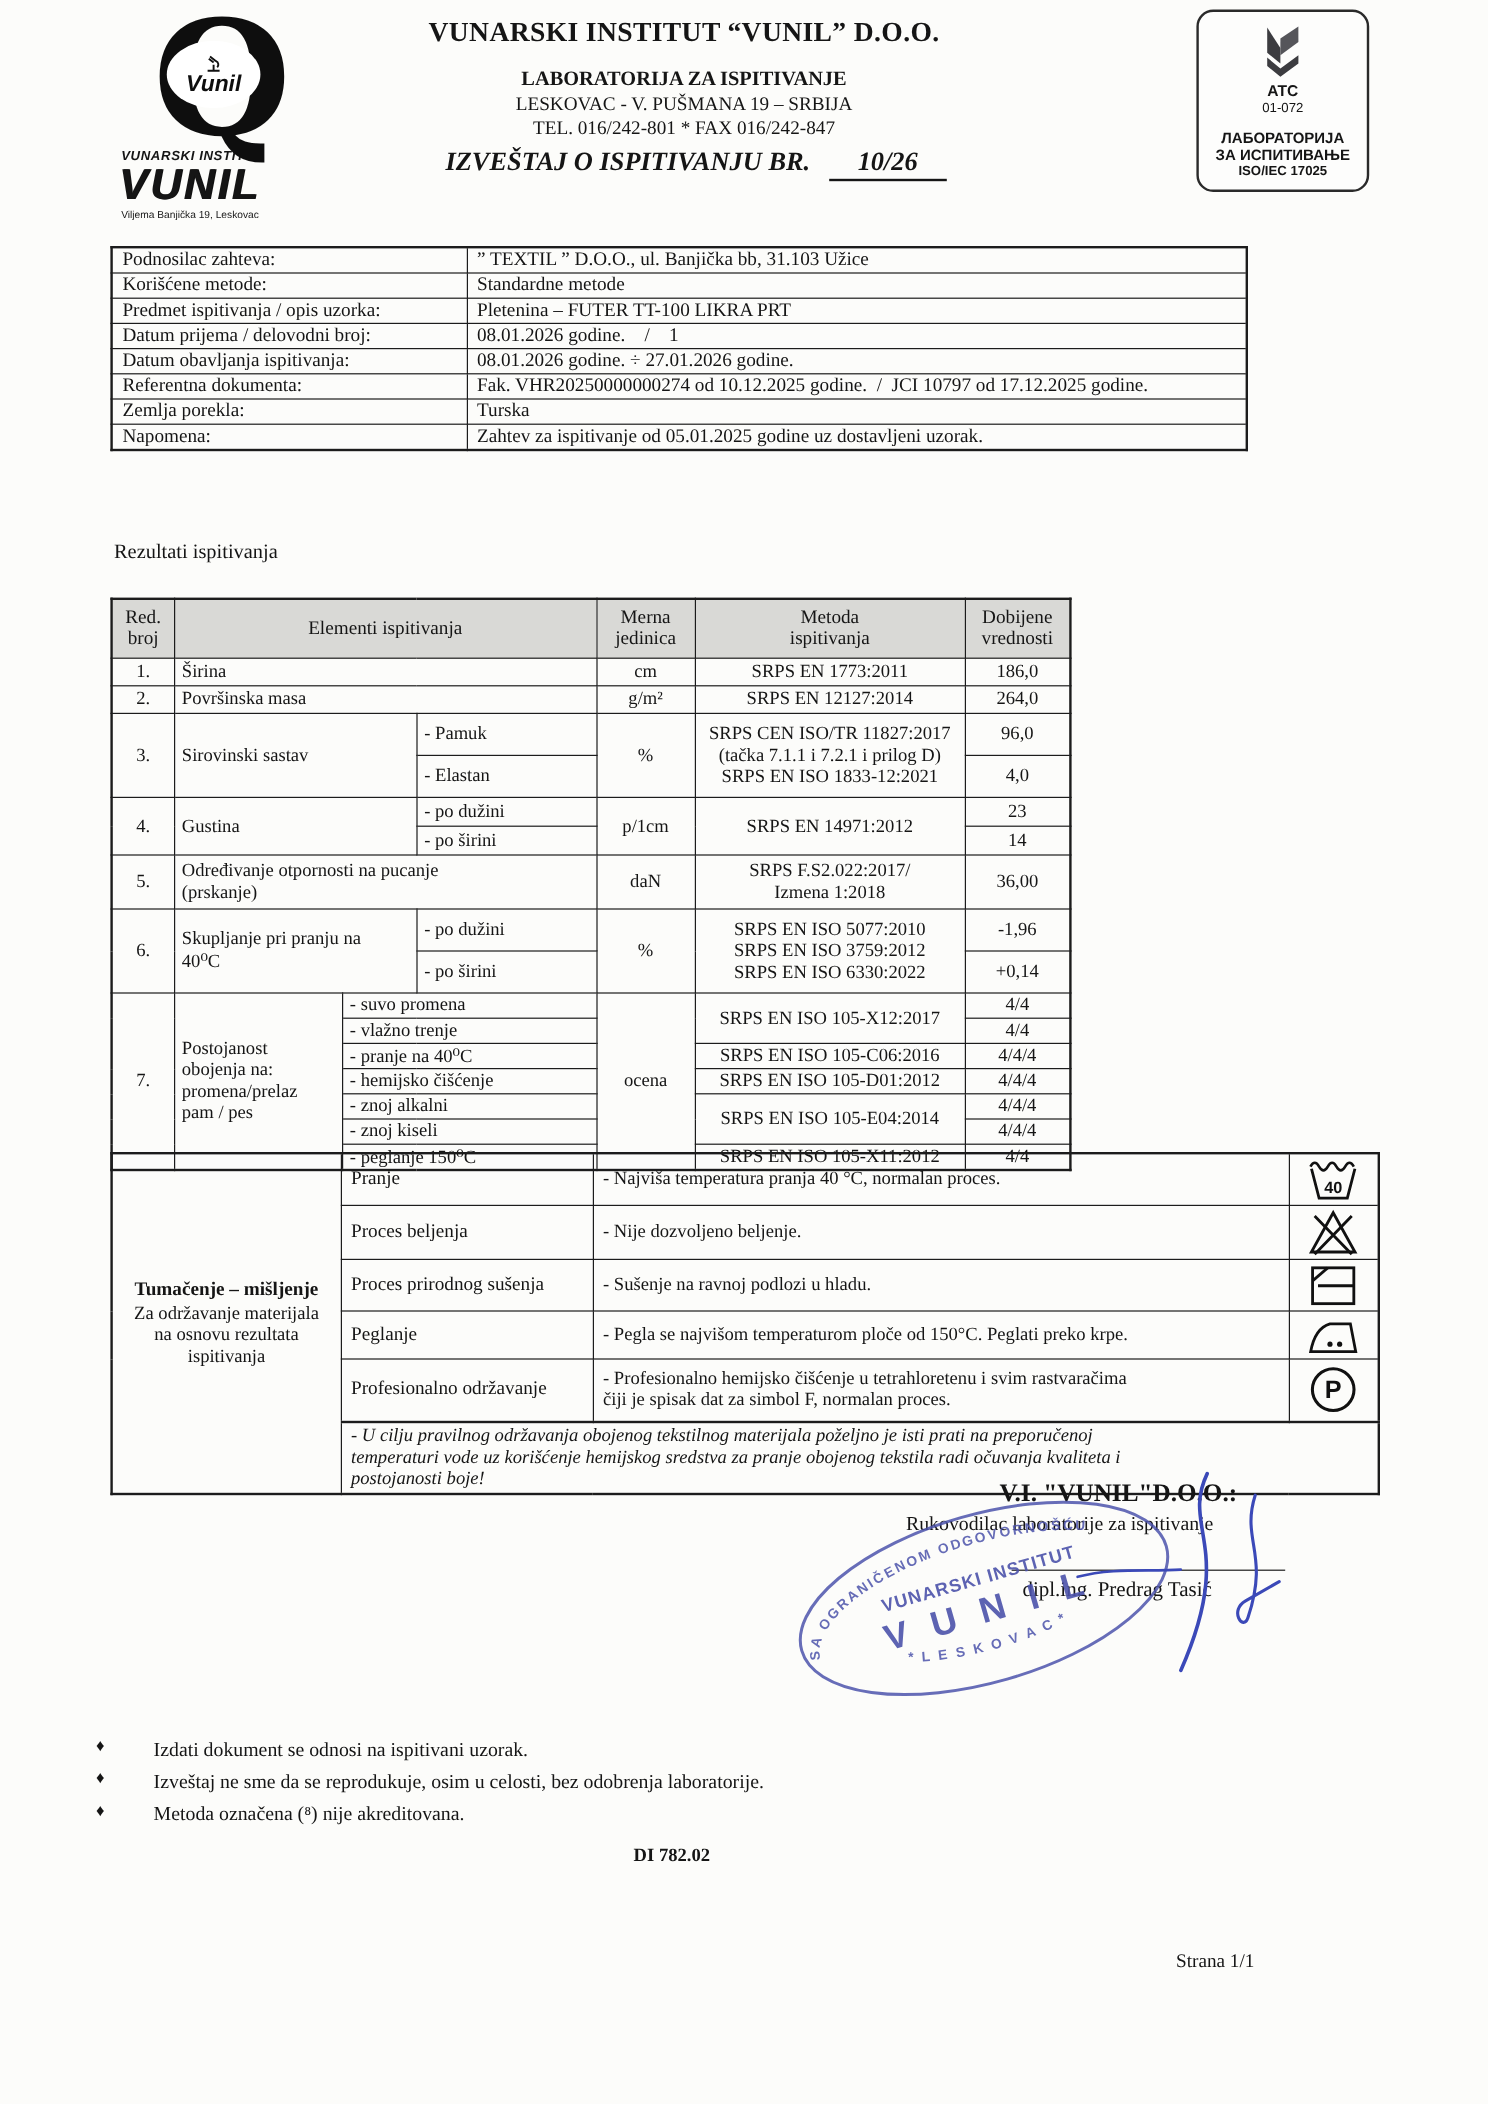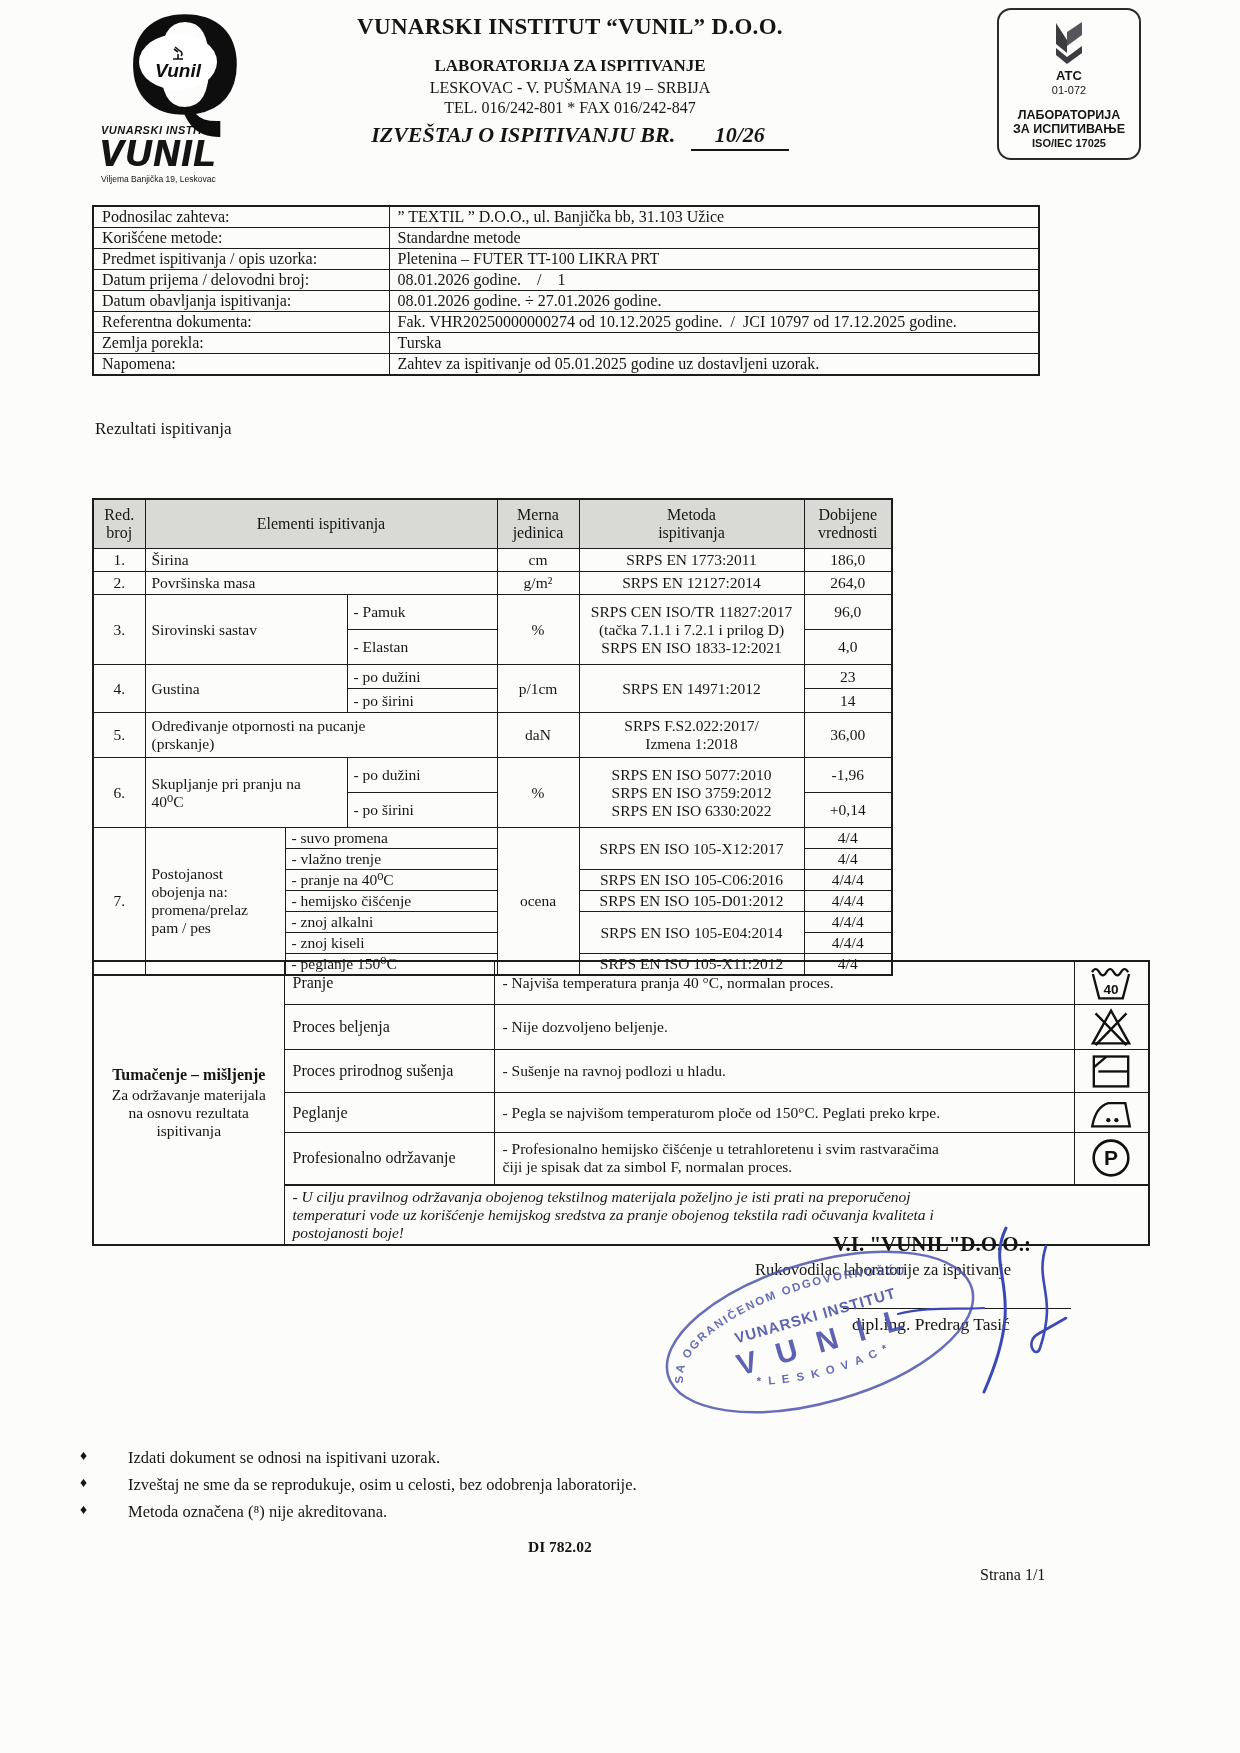--- a/index.html
+++ b/index.html
@@ -39,21 +39,21 @@
   .atc-l1{font-weight:bold;font-size:12.5px;margin-top:12px;}
   .atc-l2{font-weight:bold;font-size:12.5px;}
   .atc-l3{font-weight:bold;font-size:11px;margin-top:1px;}
   
   table{border-collapse:collapse;table-layout:fixed;}
   td,th{border:1.5px solid #1c1c1c;overflow:hidden;}
   .info-table{position:absolute;left:92px;top:205px;width:948px;font-size:16px;border:2.5px solid #1c1c1c;}
   .info-table td{padding:1px 8px;height:17px;}
   .info-label{width:296px;}
   .info-value{white-space:pre-wrap;}
-  .res-heading{position:absolute;left:95px;top:419px;font-size:17px;}
+  .res-heading{position:absolute;left:95px;top:450px;font-size:17px;}
   .res-table{position:absolute;left:92px;top:498px;width:801px;font-size:15.5px;border:2.5px solid #1c1c1c;}
   .res-table td{padding:0 6px;}
   .res-table .hdr td{background:#d9d9d6;text-align:center;white-space:pre-line;height:48px;font-size:16px;}
   .c{text-align:center;}
   .pl{white-space:pre-line;}
   .lab{padding-left:9px;}
   .h22 td{height:22px;} .h34 td{height:34px;} .h23 td{height:23px;}
   .h44 td{height:44px;} .h20 td{height:20px;}
   
   .care-table{position:absolute;left:92px;top:960px;width:1058px;font-size:16px;border:2.5px solid #1c1c1c;}
@@ -64,21 +64,21 @@
   .care-name{vertical-align:middle;}
   .care-desc{vertical-align:middle;white-space:pre-line;font-size:15.5px;}
   .care-sym{text-align:center;vertical-align:middle;padding:1px;}
   .care-note{font-style:italic;white-space:pre-line;font-size:15.5px;padding:4px 10px;border-top:2.5px solid #1c1c1c;}
   .h38 td{height:38px;} 
   
   .bullets{position:absolute;left:72px;top:1448px;font-size:16.5px;}
   .bullet-row{display:flex;margin-bottom:7px;}
   .bullet-glyph{width:48px;text-align:left;padding-left:8px;font-size:14px;}
   .doc-code{position:absolute;left:528px;top:1538px;font-weight:bold;font-size:15.5px;}
-  .page-no{position:absolute;left:980px;top:1566px;font-size:16px;}
+  .page-no{position:absolute;left:980px;top:1626px;font-size:16px;}
   .sig-company{position:absolute;left:833px;top:1232px;font-size:21px;font-weight:bold;}
   .sig-role{position:absolute;left:755px;top:1260px;font-size:16.5px;}
   .sig-line{position:absolute;left:843px;top:1308px;width:228px;border-top:1.5px solid #1c1c1c;}
   .sig-name{position:absolute;left:852px;top:1314px;font-size:17.5px;}
   .stamp-svg{position:absolute;left:648px;top:1244px;width:344px;height:176px;}
   .stamp-line{fill:none;stroke:#4c53ab;stroke-width:2.5;opacity:.85;}
   .stamp-arc{font-family:"Liberation Sans",sans-serif;font-size:11.5px;font-weight:bold;fill:#4c53ab;letter-spacing:2px;opacity:.85;}
   .stamp-t1{font-family:"Liberation Sans",sans-serif;font-size:15px;font-weight:bold;fill:#4c53ab;text-anchor:middle;letter-spacing:1px;opacity:.9;}
   .stamp-t2{font-family:"Liberation Sans",sans-serif;font-size:30px;font-weight:bold;fill:#4c53ab;text-anchor:middle;letter-spacing:6px;opacity:.9;}
   .sig-scribble{position:absolute;left:888px;top:1222px;width:190px;height:186px;}

